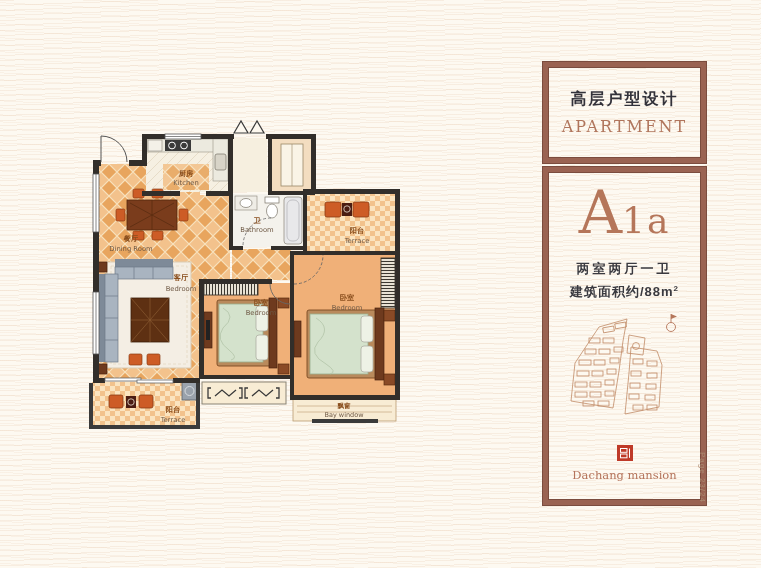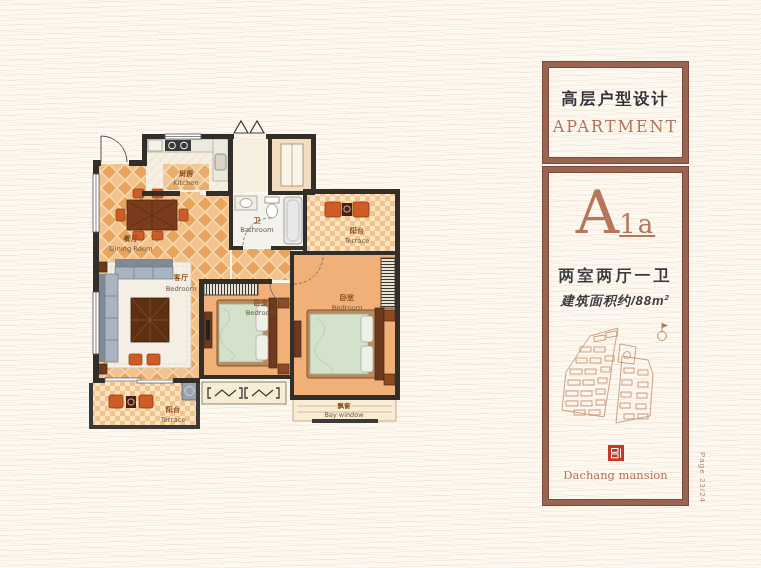--- a/index.html
+++ b/index.html
@@ -7,39 +7,39 @@
     position:relative; width:761px; height:568px; overflow:hidden;
     font-family:"Liberation Sans","DejaVu Sans",sans-serif;
     background:
       repeating-linear-gradient(178deg, rgba(226,188,156,.20) 0 1px, rgba(0,0,0,0) 1px 5px),
       repeating-linear-gradient(183deg, rgba(226,188,156,.14) 0 1px, rgba(0,0,0,0) 1px 7px),
       #fdf9f1;
   }
   .floorplan { position:absolute; left:85px; top:116px; width:342px; height:352px; }
 
   .frame {
-    position:absolute; left:543px; width:145px; box-sizing:border-box;
+    position:absolute; left:543px; width:163px; box-sizing:border-box;
     border:5px solid #9a6352;
     box-shadow: 0 0 0 1px #7b4c3e, inset 0 0 0 1px #7b4c3e;
     display:flex; flex-direction:column; align-items:center;
   }
   .frame-top { top:62px; height:101px; justify-content:center; gap:7px; }
   .frame-bottom { top:167px; height:338px; }
 
   .title-cn { font-family:"DejaVu Serif","Liberation Serif",serif; font-weight:bold;
     font-size:16px; color:#33323a; letter-spacing:2px; }
   .title-en { font-family:"DejaVu Serif","Liberation Serif",serif; font-size:16px;
     color:#b0755c; letter-spacing:2px; line-height:1.25; text-align:left; }
 
   .unit { margin-top:10px; display:flex; align-items:baseline; color:#b5765a;
     font-family:"DejaVu Serif","Liberation Serif",serif; }
   .unit-letter { font-size:60px; line-height:1; }
-  .unit-number { font-size:26px; line-height:1; letter-spacing:2px;text-decoration:underline; }
-  .spec1 { margin-top:24px; font-size:16px; color:#3a3a40; font-weight:bold; letter-spacing:3px; }
-  .spec2 { margin-top:5px; font-size:13px; color:#3a3a40; font-weight:bold; letter-spacing:1px;font-style:italic; }
+  .unit-number { font-size:36px; line-height:1; letter-spacing:2px; }
+  .spec1 { margin-top:18px; font-size:13px; color:#3a3a40; font-weight:bold; letter-spacing:3px; }
+  .spec2 { margin-top:5px; font-size:13px; color:#3a3a40; font-weight:bold; letter-spacing:1px; }
   .spec2 sup { font-size:8px; }
   .siteplan { margin-top:10px; }
   .spacer { flex:1; }
   .logo { margin-bottom:6px; }
   .brand { font-family:"DejaVu Serif","Liberation Serif",serif; font-size:11.5px;
     color:#b4735a; text-align:left; line-height:1.5; margin-bottom:16px; }
 
   .page-label {
     position:absolute; left:698px; top:452px;
     writing-mode:vertical-rl; font-size:8px; color:#ab8a71; letter-spacing:1px;

